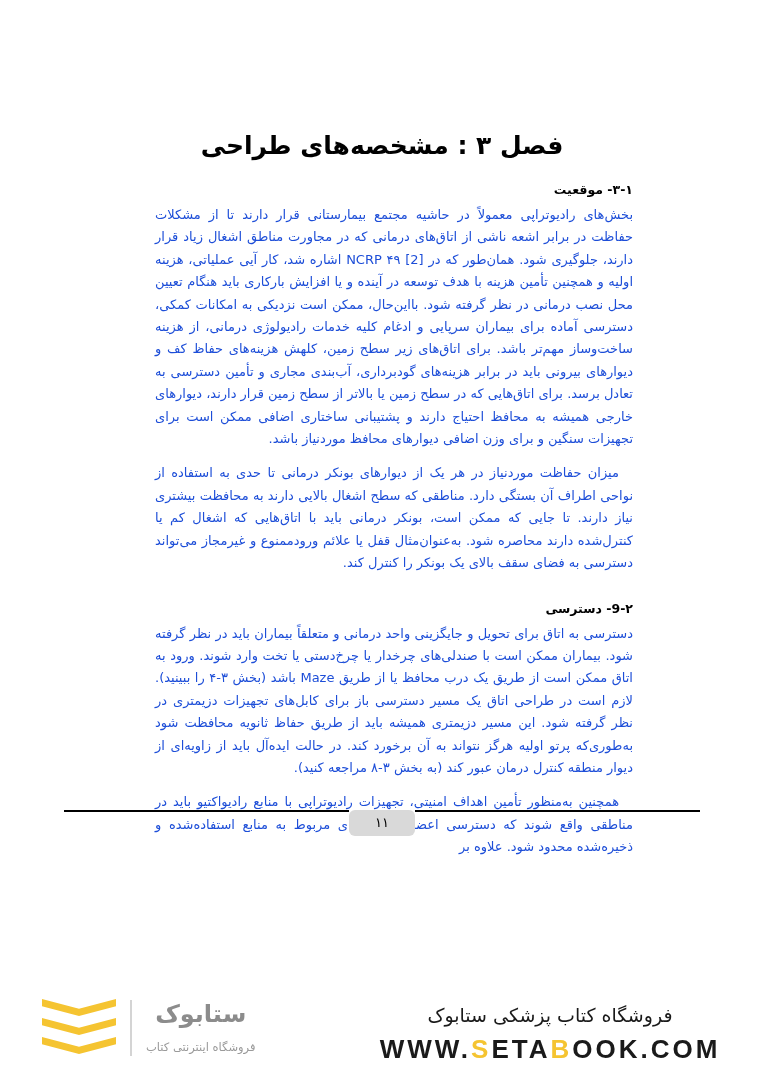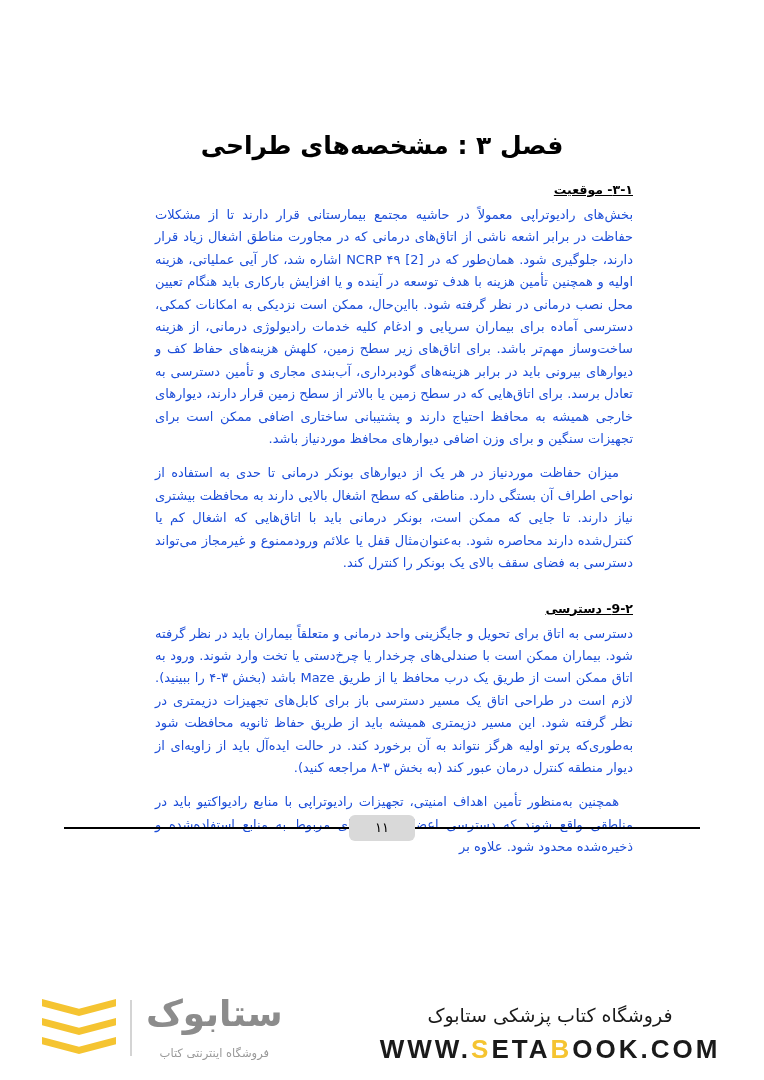--- a/index.html
+++ b/index.html
@@ -49,21 +49,20 @@
     text-align-last: right;
   }
 
   .section-heading {
     font-size: 12.5px;
     font-weight: bold;
     color: #000000;
     text-align: center;
     margin: 0 0 7px 0;
     direction: rtl;
-    text-decoration: underline;
   }
 
   .para {
     font-size: 13px;
     line-height: 22.4px;
     color: #1d4ed8;
     margin: 0 0 0 0;
     direction: rtl;
     text-align: justify;
     text-justify: inter-word;
@@ -76,21 +75,21 @@
   .gap-md { height: 26px; }
 
   
   .page-rule {
     position: absolute;
     top: 810px;
     left: 0;
     width: 764px;
     height: 36px;
     display: flex;
-    align-items: center;
+    align-items: flex-start;
     justify-content: center;
   }
   .rule-line {
     height: 2px;
     background: #000000;
     flex: 1 1 auto;
   }
   .rule-line.left  { margin-right: 0px; }
   .rule-line.right { margin-left: 0px; }
   .rule-pad { width: 64px; flex: 0 0 64px; }
@@ -160,21 +159,21 @@
     background: #d4d4d4;
     flex: 0 0 2px;
   }
 
   .logo-word {
     flex: 0 0 auto;
     text-align: center;
     line-height: 1;
   }
   .logo-word .brand {
-    font-size: 36px;
+    font-size: 24px;
     font-weight: bold;
     color: #8c8c8c;
     direction: rtl;
     letter-spacing: -1px;
     display: block;
   }
   .logo-word .tagline {
     display: block;
     margin-top: 16px;
     font-size: 11.5px;

